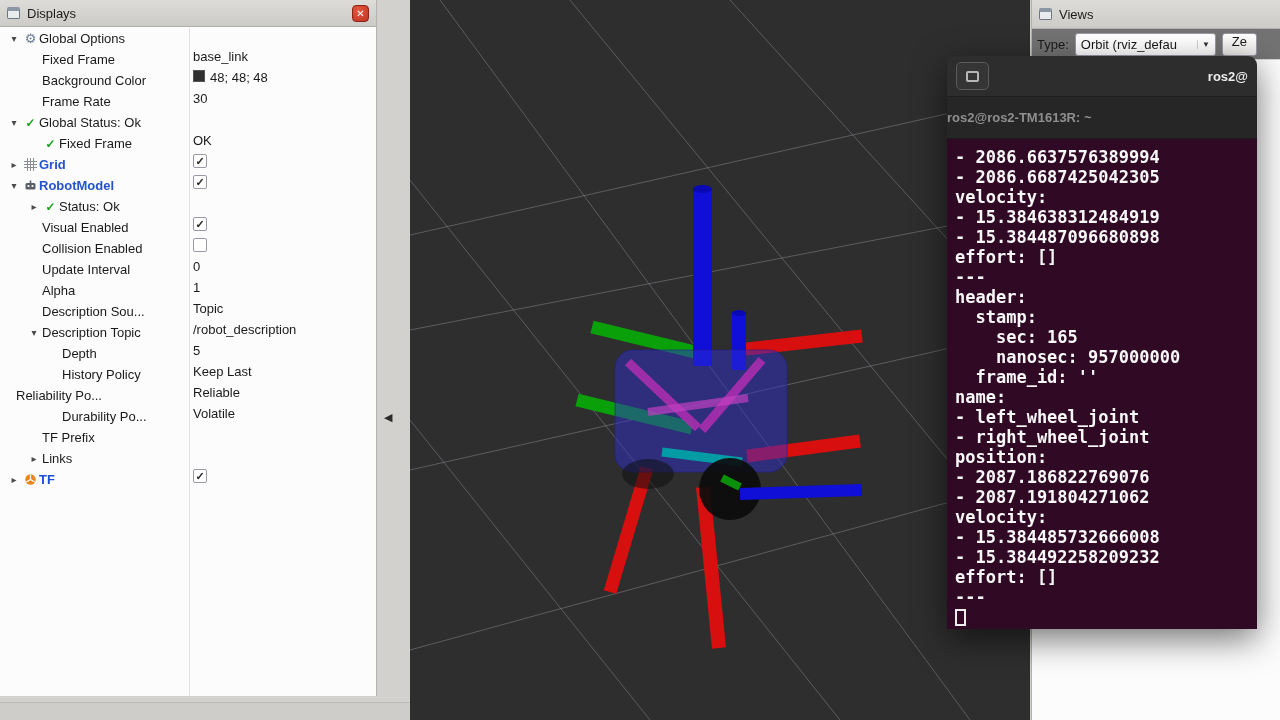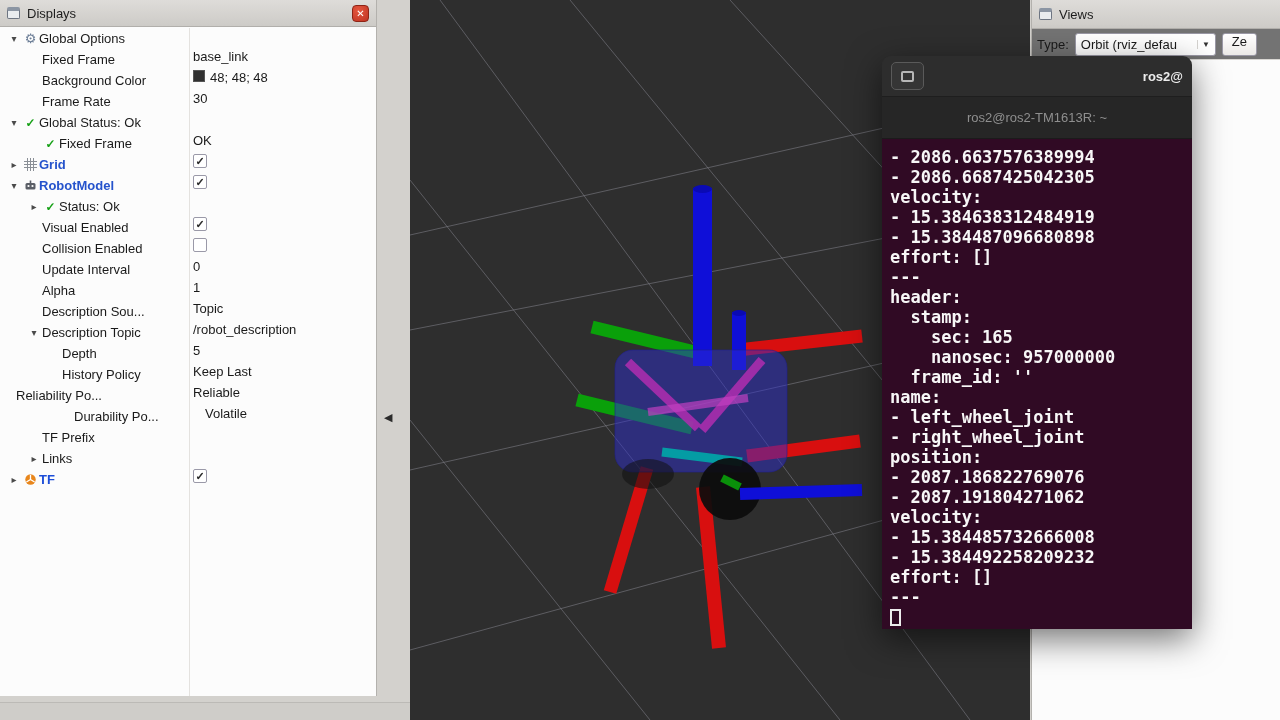--- a/index.html
+++ b/index.html
@@ -30,26 +30,26 @@
 
   
   .panel-views{position:absolute;left:1031px;top:0;width:249px;height:720px;background:#fcfcfc;border-left:1px solid #b3b1ad}
   .views-titlebar{height:29px;background:linear-gradient(#dedcd9,#cdcbc7);border-bottom:1px solid #b1afab;display:flex;align-items:center;gap:7px;padding:0 7px}
   .views-toolbar{height:31px;background:#737373;border-bottom:1px solid #d9d7d3;display:flex;align-items:center;gap:6px;padding:0 5px;font-size:13px;color:#1a1a1a}
   .combo{height:23px;background:#fff;border:1px solid #9a98a5;border-radius:3px;display:flex;align-items:center;padding:0 5px;width:141px;font-size:13px;color:#1a1a1a;overflow:hidden;white-space:nowrap}
   .combo-arrow{margin-left:auto;padding-left:4px;border-left:1px solid #d5d3d0;font-size:8px;color:#333}
   .btn-zero{height:23px;border:1px solid #9a98a5;border-radius:3px;background:linear-gradient(#ffffff,#ebe9e6);padding:0 9px;font-size:13px;color:#1a1a1a;overflow:hidden;white-space:nowrap}
 
   
-  .terminal{position:absolute;left:882px;top:56px;width:310px;height:573px;border-radius:9px 9px 0 0;overflow:hidden;box-shadow:0 10px 34px rgba(0,0,0,.55)}
+  .terminal{position:absolute;left:947px;top:56px;width:310px;height:573px;border-radius:9px 9px 0 0;overflow:hidden;box-shadow:0 10px 34px rgba(0,0,0,.55)}
   .term-tabbar{height:41px;background:#2d2d2d;display:flex;align-items:center;padding:0 9px;border-bottom:1px solid #1e1e1e}
   .newtab-btn{width:33px;height:28px;border:1px solid #5a5a5a;border-radius:5px;background:#353535;display:flex;align-items:center;justify-content:center}
   .newtab-glyph{width:13px;height:11px;border:2px solid #b7b7b7;border-radius:2px}
   .term-tab-right{margin-left:auto;color:#ececec;font-size:13px;font-weight:bold;white-space:nowrap}
-  .term-titlebar{height:42px;background:#262626;border-bottom:1px solid #1b1b1b;display:flex;align-items:center;justify-content:center;color:#8f8f8f;font-size:13px;font-weight:normal;white-space:nowrap;overflow:hidden}
+  .term-titlebar{height:42px;background:#262626;border-bottom:1px solid #1b1b1b;display:flex;align-items:center;justify-content:flex-start;color:#8f8f8f;font-size:13px;font-weight:bold;white-space:nowrap;overflow:hidden}
   .term-body{height:490px;background:#300a24;padding:8px 0 0 8px;overflow:hidden}
   .term-line{white-space:pre;font-family:"DejaVu Sans Mono",monospace;font-weight:bold;font-size:17px;line-height:20px;color:#f7f7f7}
   .term-cursor{width:11px;height:17px;border:2px solid #ececec;margin-top:2px}
 </style>
 </head>
 <body>
 
 <div class="app">
 
   <div class="panel-displays">
@@ -201,21 +201,21 @@
             <span class="vtext">Keep Last</span>
           </span>
         </div>
         <div class="row" style="">
           <span class="exp"></span>
           <span class="rlabel">Reliability Po...</span>
           <span class="value">
             <span class="vtext">Reliable</span>
           </span>
         </div>
-        <div class="row" style="padding-left: 46px; margin-left: 12px;">
+        <div class="row" style="padding-left: 46px;">
           <span class="exp"></span>
           <span class="rlabel">Durability Po...</span>
           <span class="value">
             <span class="vtext">Volatile</span>
           </span>
         </div>
         <div class="row" style="padding-left: 26px;">
           <span class="exp"></span>
           <span class="rlabel">TF Prefix</span>
           <span class="value"></span>

